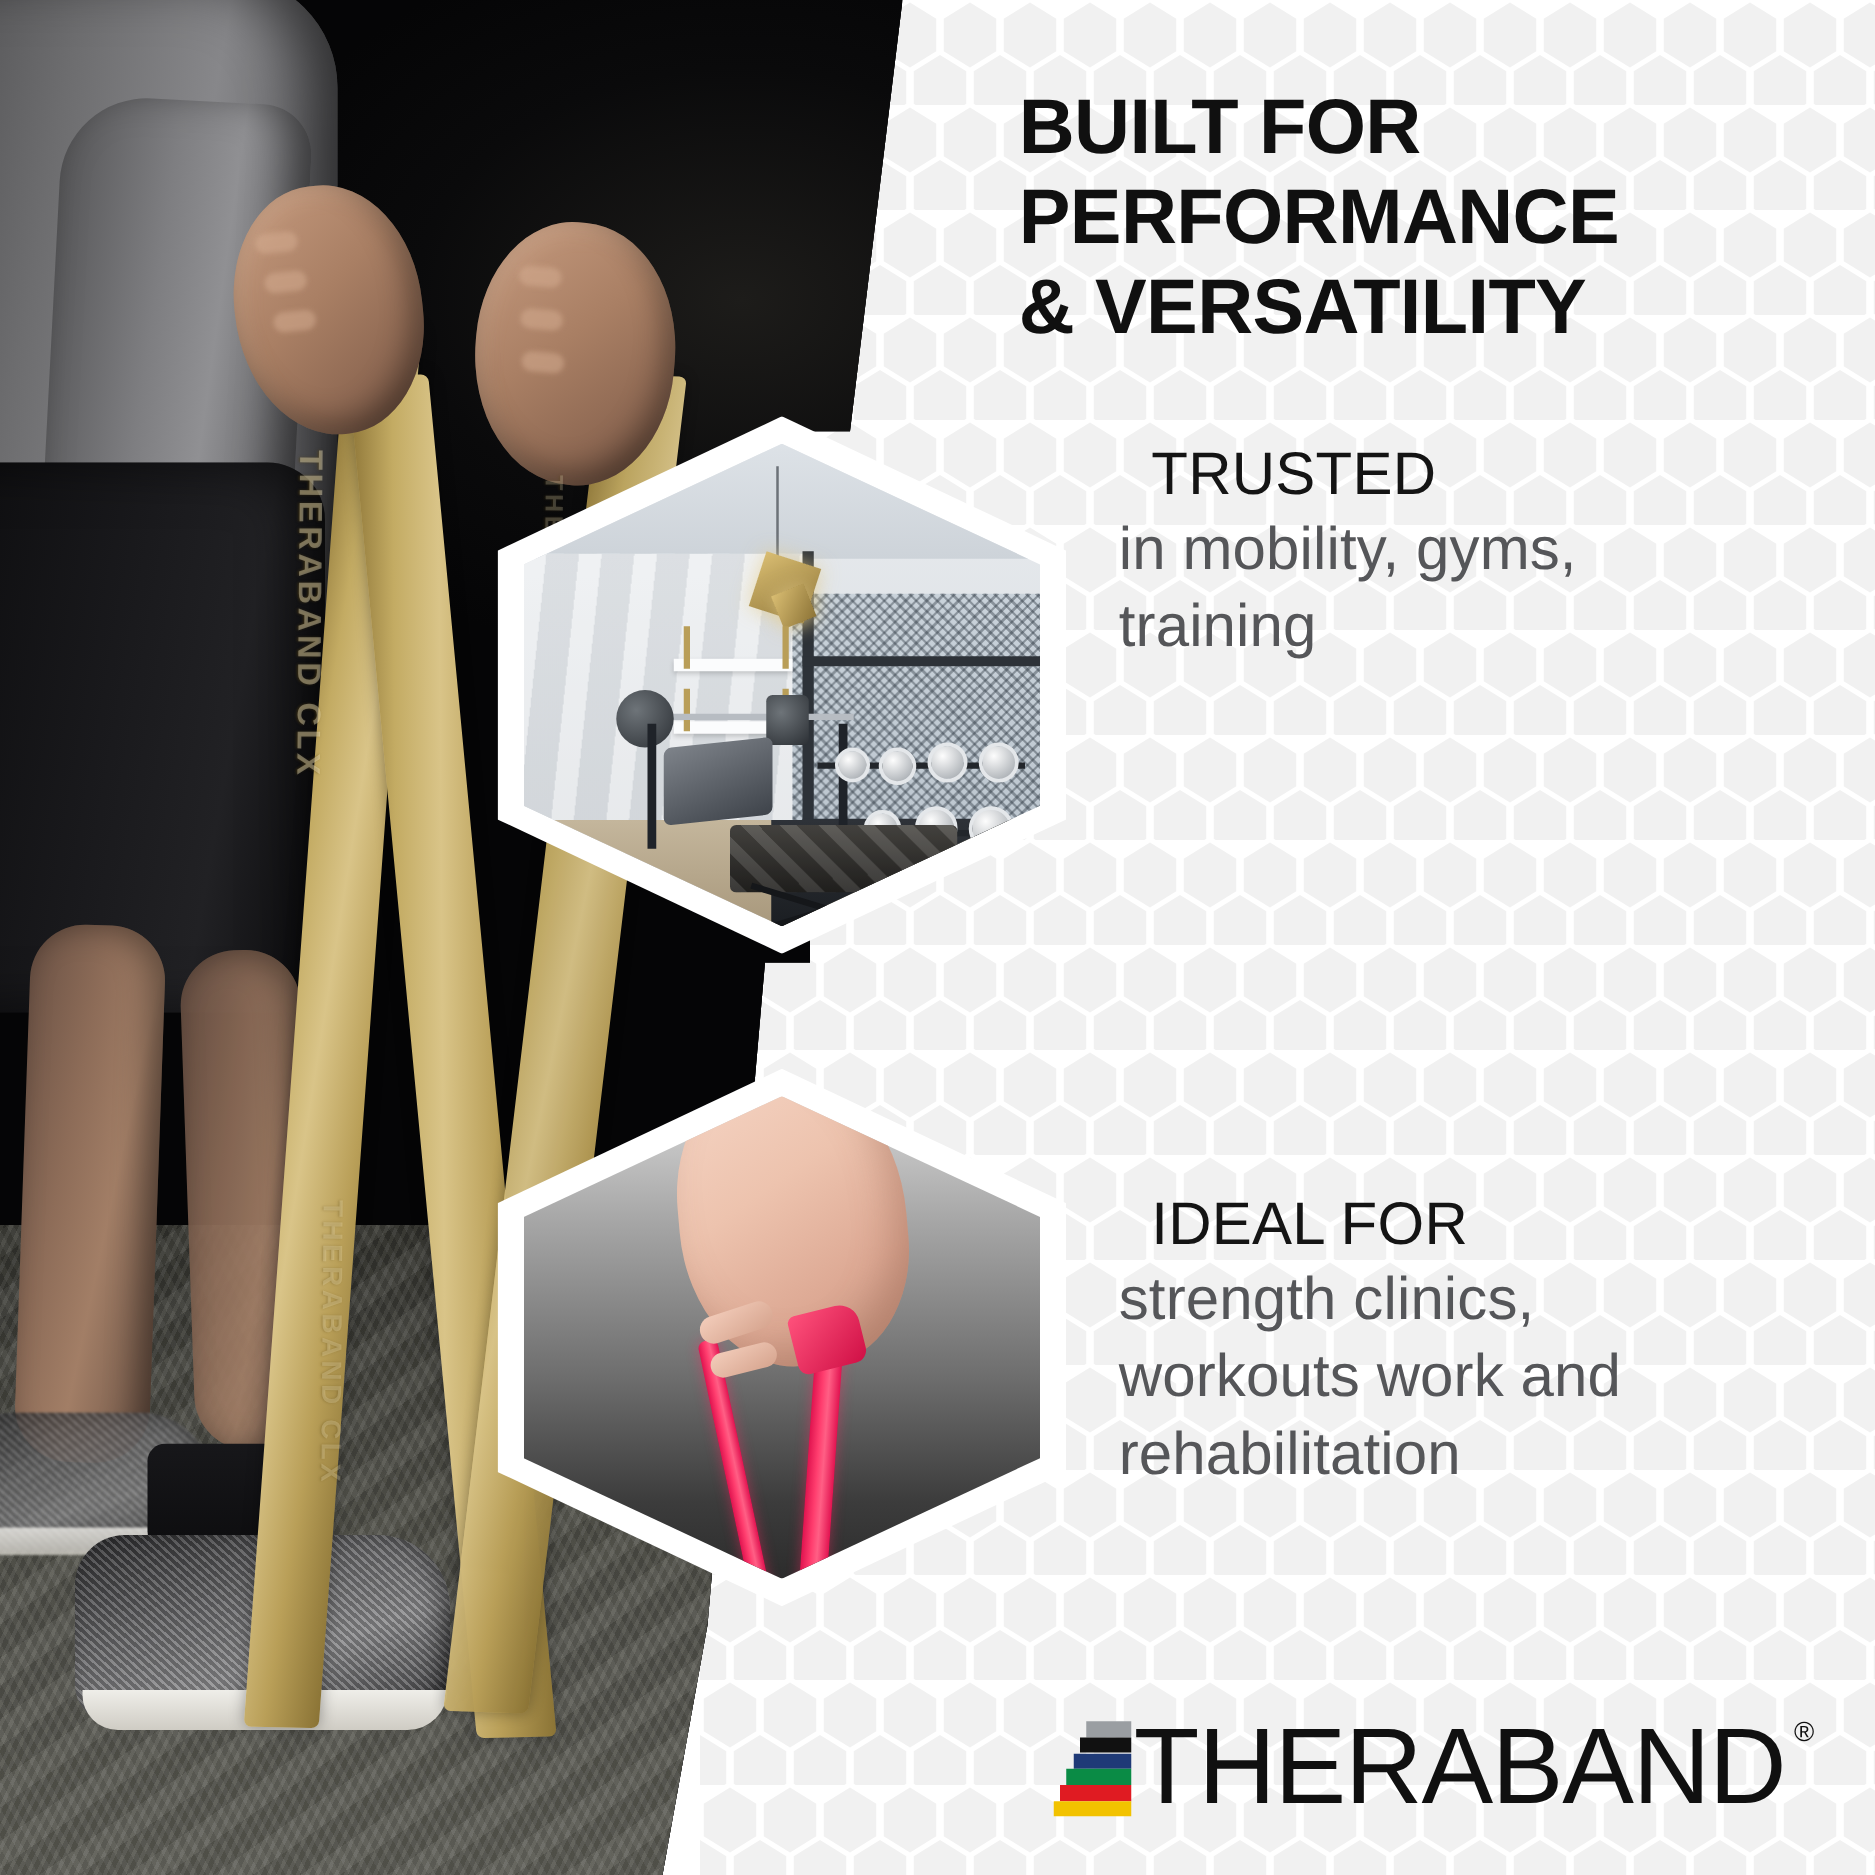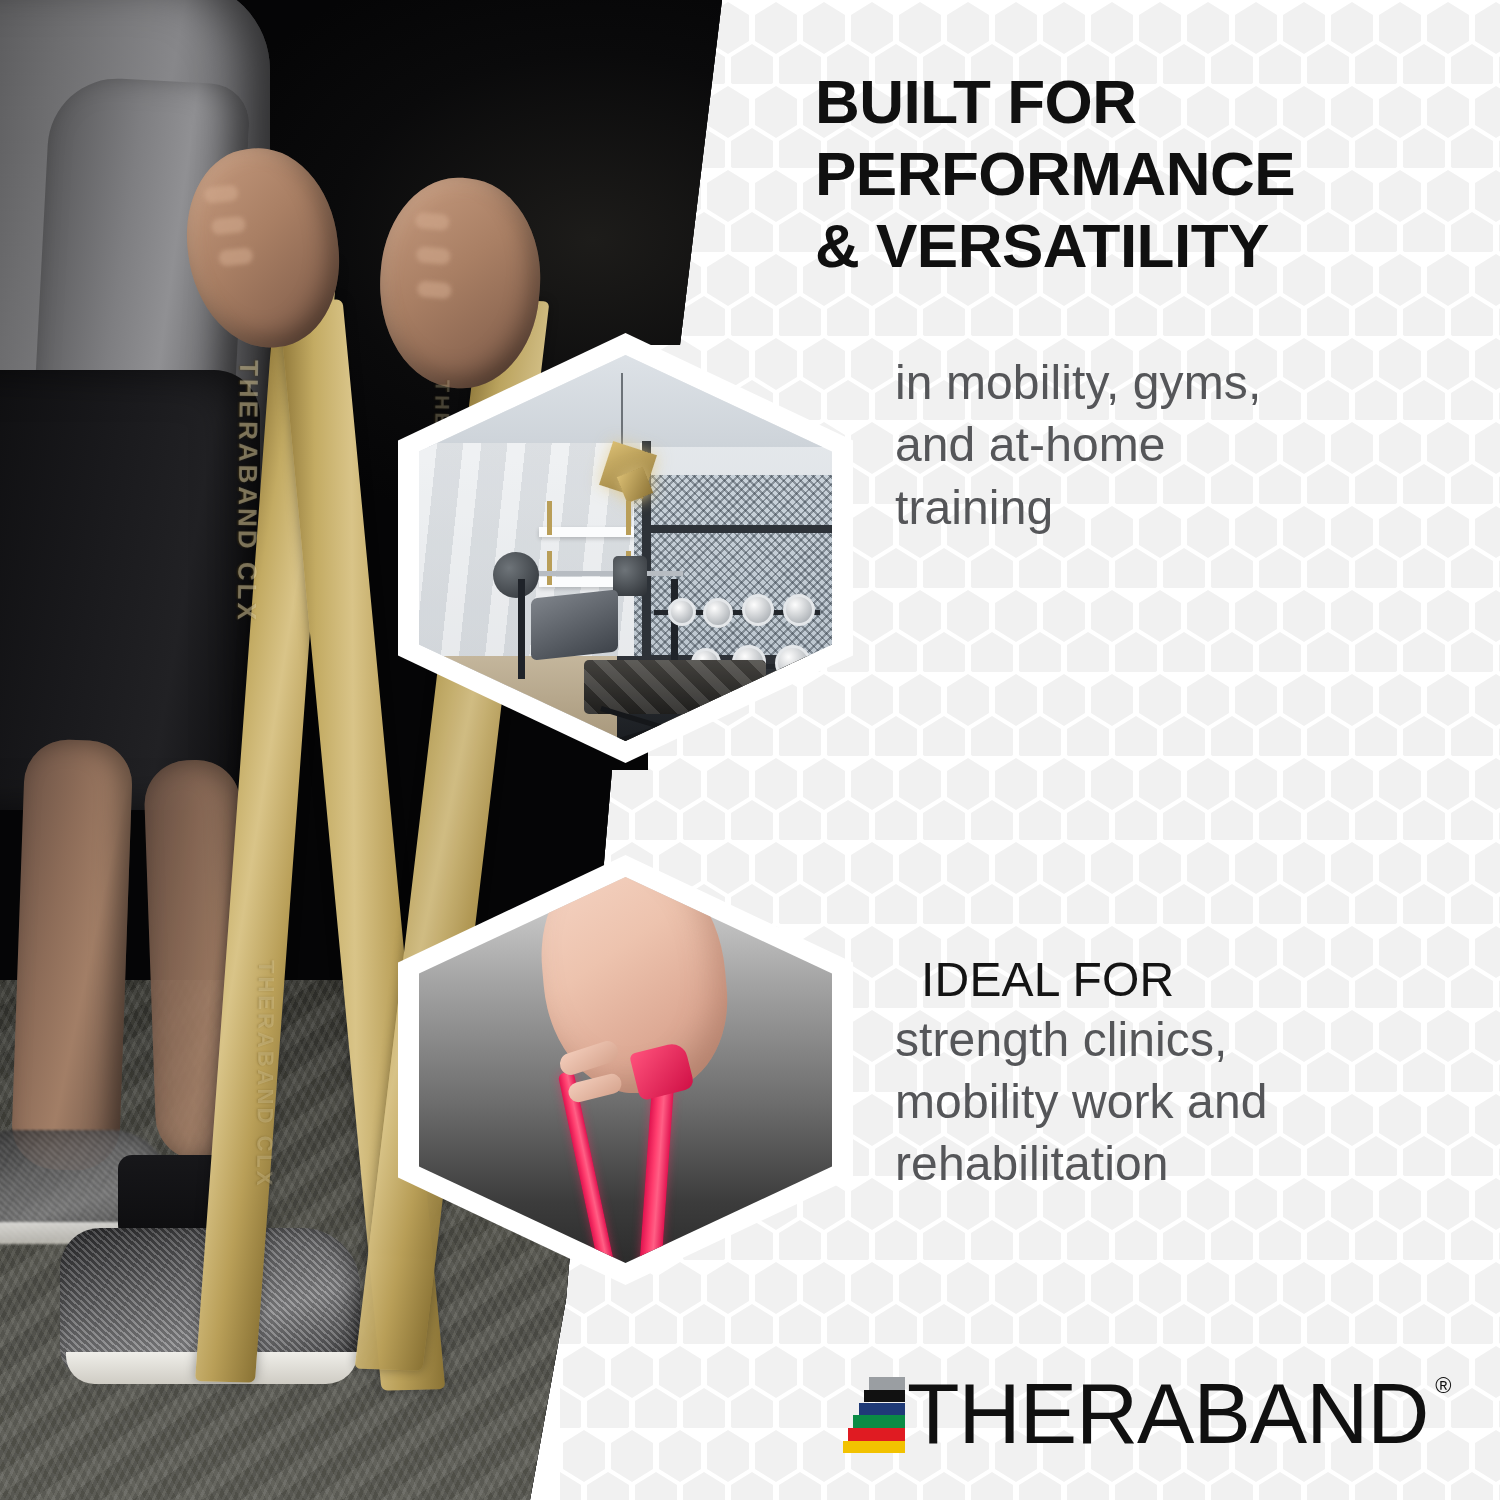--- a/index.html
+++ b/index.html
@@ -371,29 +371,29 @@
           <div class="bi-hand"></div>
           <div class="bi-knot"></div>
           <div class="bi-finger" style="left:34%;top:44%;width:60px;height:22px;transform:rotate(-18deg);"></div>
           <div class="bi-finger" style="left:36%;top:52%;width:54px;height:20px;transform:rotate(-14deg);"></div>
         </div>
       </div>
     </div>
   </div>
 
   <div class="feature" id="feat-trusted">
+    <div class="f-title">TRUSTED</div>
     <div class="f-body">in mobility, gyms,</div>
-    <div class="f-body">and at-home</div>
     <div class="f-body">training</div>
   </div>
 
   <div class="feature" id="feat-ideal">
     <div class="f-title">IDEAL FOR</div>
     <div class="f-body">strength clinics,</div>
-    <div class="f-body">mobility work and</div>
+    <div class="f-body">workouts work and</div>
     <div class="f-body">rehabilitation</div>
   </div>
 
   <div class="logo">
     <div class="logo-bars">
         <div class="bar" style="background: rgb(154, 158, 162); top: 0px; left: 26px; width: 36px;"></div>
         <div class="bar" style="background: rgb(17, 17, 17); top: 12.7px; left: 20.8px; width: 41.2px;"></div>
         <div class="bar" style="background: rgb(31, 58, 119); top: 25.4px; left: 15.6px; width: 46.4px;"></div>
         <div class="bar" style="background: rgb(10, 139, 69); top: 38.1px; left: 10.4px; width: 51.6px;"></div>
         <div class="bar" style="background: rgb(224, 27, 34); top: 50.8px; left: 5.2px; width: 56.8px;"></div>

